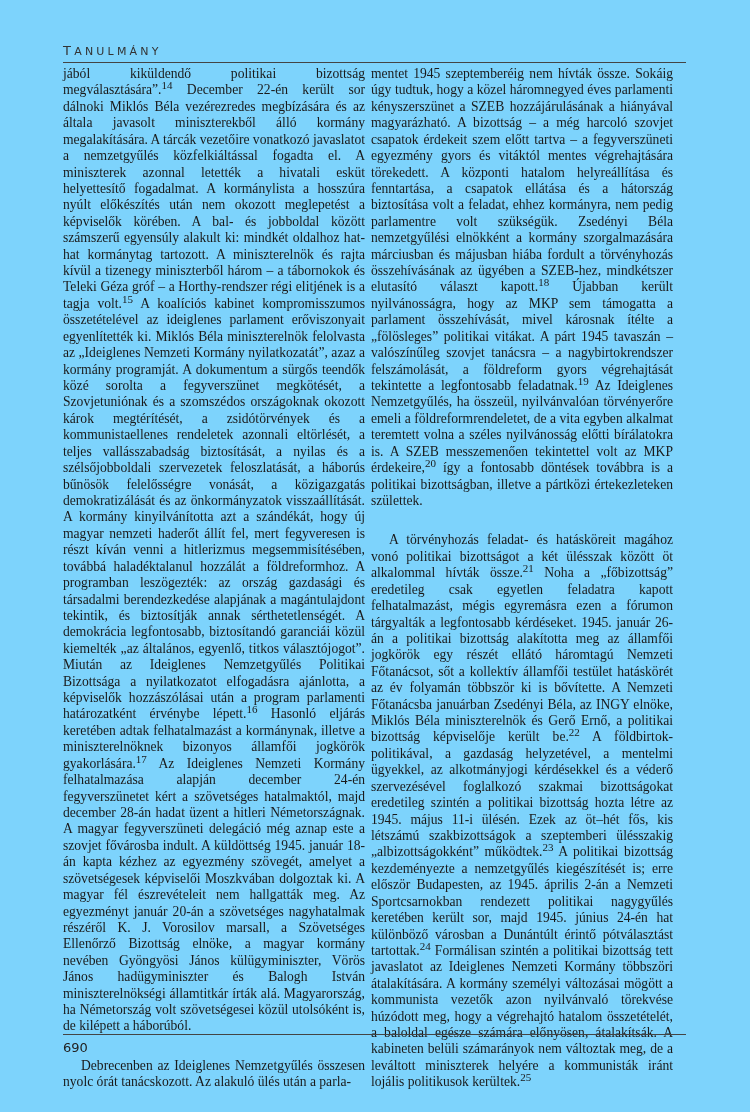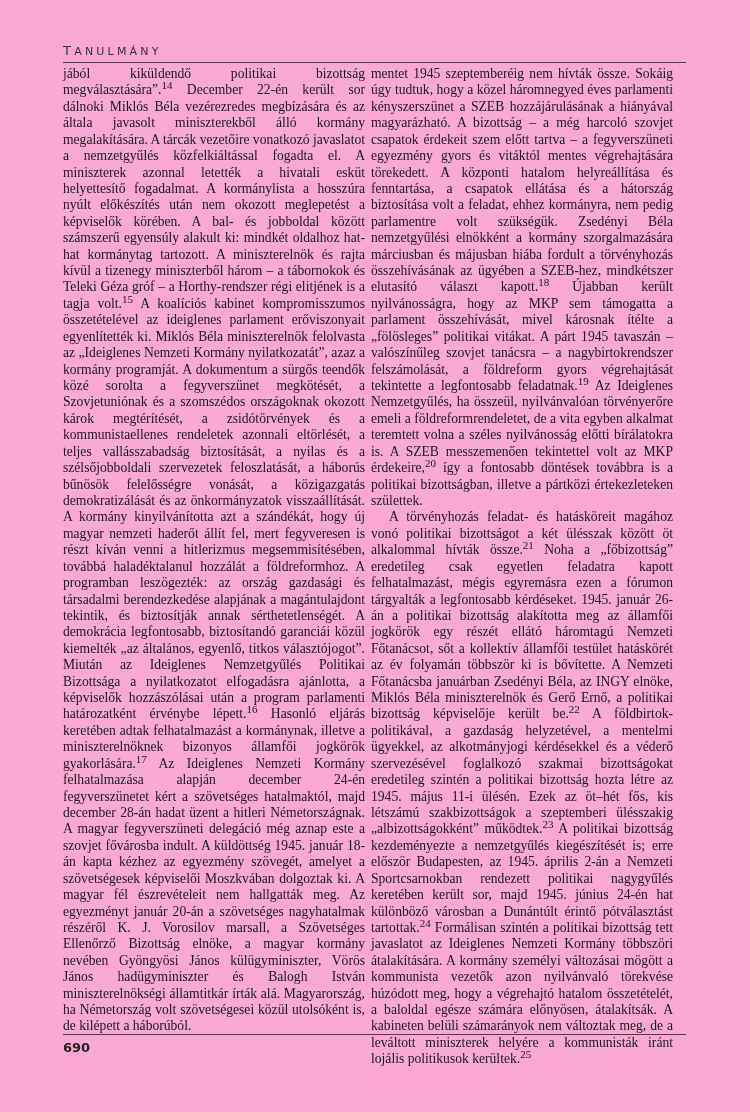--- a/index.html
+++ b/index.html
@@ -1,56 +1,57 @@
 <!DOCTYPE html>
 <html><head>
 <meta charset="utf-8">
 <style>
   html, body { margin: 0; padding: 0; background: #fbfbf9; }
   body { width: 750px; height: 1112px; position: relative; overflow: hidden; color: #1a1a1a; }
-  .page { position: absolute; left: 0; top: 0; width: 750px; height: 1112px; background: #f9a8d4; }
+  .page { position: absolute; left: 0; top: 0; width: 750px; height: 1112px; background: #7dd3fc; }
   .running-head {
     position: absolute; left: 63px; top: 43px;
     font-family: "DejaVu Sans", sans-serif; font-size: 11px; letter-spacing: 3.2px;
     color: #333; text-transform: uppercase;
   }
   .running-head .big { font-size: 13px; }
   .head-rule { position: absolute; left: 63px; top: 62px; width: 623px; height: 1px; background: #444; }
   .col {
     position: absolute; top: 66px; width: 302px;
     font-family: "Liberation Serif", serif; font-size: 13.6px; line-height: 16.42px;
     text-align: justify; hyphens: manual;
   }
   .col.left { left: 63px; }
   .col.right { left: 371px; }
   .col p { margin: 0; }
-  .col p.indent { text-indent: 18px; }
+  .col p.indent { text-indent: 18px; margin-top: 23px; }
   sup { font-size: 11px; line-height: 0; vertical-align: 5px; }
   .foot-rule { position: absolute; left: 63px; top: 1034px; width: 623px; height: 1px; background: #444; }
   .page-number {
     position: absolute; left: 63px; top: 1040px;
-    font-family: "DejaVu Sans", sans-serif; font-weight: bold; font-size: 13px; color: #222;
+    font-family: "DejaVu Sans", sans-serif; font-weight: normal; font-size: 13px; color: #222;
   }
   .running-foot {
     position: absolute; right: 64px; top: 1040px;
     font-family: "DejaVu Sans", sans-serif; font-size: 11px; letter-spacing: 3.4px; color: #333;
     text-transform: uppercase; white-space: nowrap;
   }
   .running-foot .big { font-size: 13px; }
   .running-foot .year { font-size: 13px; letter-spacing: 5px; }
 </style>
 </head>
 <body>
 
 <div class="page">
   <div class="running-head"><span class="big">T</span><span>anulmány</span></div>
   <div class="head-rule"></div>
 
   <div class="col left">
       <p><span>jából kiküldendő politikai bizottság megválasztására”.</span><sup>14</sup><span> December 22-én került sor dálnoki Miklós Béla vezérezredes megbízására és az általa javasolt miniszterekből álló kormány megalakítására. A tárcák vezetőire vonatkozó javaslatot a nemzetgyűlés közfelkiáltással fogadta el. A miniszterek azonnal letették a hivatali esküt helyettesítő fogadalmat. A kormánylista a hosszúra nyúlt előkészítés után nem okozott meglepetést a képviselők körében. A bal- és jobboldal között számszerű egyensúly alakult ki: mindkét oldalhoz hat-hat kormánytag tartozott. A miniszterelnök és rajta kívül a tizenegy miniszterből három – a tábornokok és Teleki Géza gróf – a Horthy-rendszer régi elitjének is a tagja volt.</span><sup>15</sup><span> A koalíciós kabinet kompromisszumos összetételével az ideiglenes parlament erőviszonyait egyenlítették ki. Miklós Béla miniszterelnök felolvasta az „Ideiglenes Nemzeti Kormány nyilatkozatát”, azaz a kormány programját. A dokumentum a sürgős teendők közé sorolta a fegyverszünet megkötését, a Szovjetuniónak és a szomszédos országoknak okozott károk megtérítését, a zsidótörvények és a kommunistaellenes rendeletek azonnali eltörlését, a teljes vallásszabadság biztosítását, a nyilas és a szélsőjobboldali szervezetek feloszlatását, a háborús bűnösök felelősségre vonását, a közigazgatás demokratizálását és az önkormányzatok visszaállítását. A kormány kinyilvánította azt a szándékát, hogy új magyar nemzeti haderőt állít fel, mert fegyveresen is részt kíván venni a hitlerizmus megsemmisítésében, továbbá haladéktalanul hozzálát a földreformhoz. A programban leszögezték: az ország gazdasági és társadalmi berendezkedése alapjának a magántulajdont tekintik, és biztosítják annak sérthetetlenségét. A demokrácia legfontosabb, biztosítandó garanciái közül kiemelték „az általános, egyenlő, titkos választójogot”. Miután az Ideiglenes Nemzetgyűlés Politikai Bizottsága a nyilatkozatot elfogadásra ajánlotta, a képviselők hozzászólásai után a program parlamenti határozatként érvénybe lépett.</span><sup>16</sup><span> Hasonló eljárás keretében adtak felhatalmazást a kormánynak, illetve a miniszterelnöknek bizonyos államfői jogkörök gyakorlására.</span><sup>17</sup><span> Az Ideiglenes Nemzeti Kormány felhatalmazása alapján december 24-én fegyverszünetet kért a szövetséges hatalmaktól, majd december 28-án hadat üzent a hitleri Németországnak. A magyar fegyverszüneti delegáció még aznap este a szovjet fővárosba indult. A küldöttség 1945. január 18-án kapta kézhez az egyezmény szövegét, amelyet a szövetségesek képviselői Moszkvában dolgoztak ki. A magyar fél észrevételeit nem hallgatták meg. Az egyezményt január 20-án a szövetséges nagyhatalmak részéről K. J. Vorosilov marsall, a Szövetséges Ellenőrző Bizottság elnöke, a magyar kormány nevében Gyöngyösi János külügyminiszter, Vörös János hadügyminiszter és Balogh István miniszterelnökségi államtitkár írták alá. Magyarország, ha Németország volt szövetségesei közül utolsóként is, de kilépett a háborúból.</span></p>
+      <p class="indent"><span>Debrecenben az Ideiglenes Nemzetgyűlés összesen nyolc órát tanácskozott. Az alakuló ülés után a parla-</span></p>
     </div>
   <div class="col right">
       <p><span>mentet 1945 szeptemberéig nem hívták össze. Sokáig úgy tudtuk, hogy a közel háromnegyed éves parlamenti kényszerszünet a SZEB hozzájárulásának a hiányával magyarázható. A bizottság – a még harcoló szovjet csapatok érdekeit szem előtt tartva – a fegyverszüneti egyezmény gyors és vitáktól mentes végrehajtására törekedett. A központi hatalom helyreállítása és fenntartása, a csapatok ellátása és a hátország biztosítása volt a feladat, ehhez kormányra, nem pedig parlamentre volt szükségük. Zsedényi Béla nemzetgyűlési elnökként a kormány szorgalmazására márciusban és májusban hiába fordult a törvényhozás összehívásának az ügyében a SZEB-hez, mindkétszer elutasító választ kapott.</span><sup>18</sup><span> Újabban került nyilvánosságra, hogy az MKP sem támogatta a parlament összehívását, mivel károsnak ítélte a „fölösleges” politikai vitákat. A párt 1945 tavaszán – valószínűleg szovjet tanácsra – a nagybirtokrendszer felszámolását, a földreform gyors végrehajtását tekintette a legfontosabb feladatnak.</span><sup>19</sup><span> Az Ideiglenes Nemzetgyűlés, ha összeül, nyilvánvalóan törvényerőre emeli a földreformrendeletet, de a vita egyben alkalmat teremtett volna a széles nyilvánosság előtti bírálatokra is. A SZEB messzemenően tekintettel volt az MKP érdekeire,</span><sup>20</sup><span> így a fontosabb döntések továbbra is a politikai bizottságban, illetve a pártközi értekezleteken születtek.</span></p>
       <p class="indent"><span>A törvényhozás feladat- és hatásköreit magához vonó politikai bizottságot a két ülésszak között öt alkalommal hívták össze.</span><sup>21</sup><span> Noha a „főbizottság” eredetileg csak egyetlen feladatra kapott felhatalmazást, mégis egyremásra ezen a fórumon tárgyalták a legfontosabb kérdéseket. 1945. január 26-án a politikai bizottság alakította meg az államfői jogkörök egy részét ellátó háromtagú Nemzeti Főtanácsot, sőt a kollektív államfői testület hatáskörét az év folyamán többször ki is bővítette. A Nemzeti Főtanácsba januárban Zsedényi Béla, az INGY elnöke, Miklós Béla miniszterelnök és Gerő Ernő, a politikai bizottság képviselője került be.</span><sup>22</sup><span> A földbirtok-politikával, a gazdaság helyzetével, a mentelmi ügyekkel, az alkotmányjogi kérdésekkel és a véderő szervezésével foglalkozó szakmai bizottságokat eredetileg szintén a politikai bizottság hozta létre az 1945. május 11-i ülésén. Ezek az öt–hét fős, kis létszámú szakbizottságok a szeptemberi ülésszakig „albizottságokként” működtek.</span><sup>23</sup><span> A politikai bizottság kezdeményezte a nemzetgyűlés kiegészítését is; erre először Budapesten, az 1945. április 2-án a Nemzeti Sportcsarnokban rendezett politikai nagygyűlés keretében került sor, majd 1945. június 24-én hat különböző városban a Dunántúlt érintő pótválasztást tartottak.</span><sup>24</sup><span> Formálisan szintén a politikai bizottság tett javaslatot az Ideiglenes Nemzeti Kormány többszöri átalakítására. A kormány személyi változásai mögött a kommunista vezetők azon nyilvánvaló törekvése húzódott meg, hogy a végrehajtó hatalom összetételét, a baloldal egésze számára előnyösen, átalakítsák. A kabineten belüli számarányok nem változtak meg, de a leváltott miniszterek helyére a kommunisták iránt lojális politikusok kerültek.</span><sup>25</sup></p>
     </div>
 
   <div class="foot-rule"></div>
   <div class="page-number">690</div>
 </div>
 

